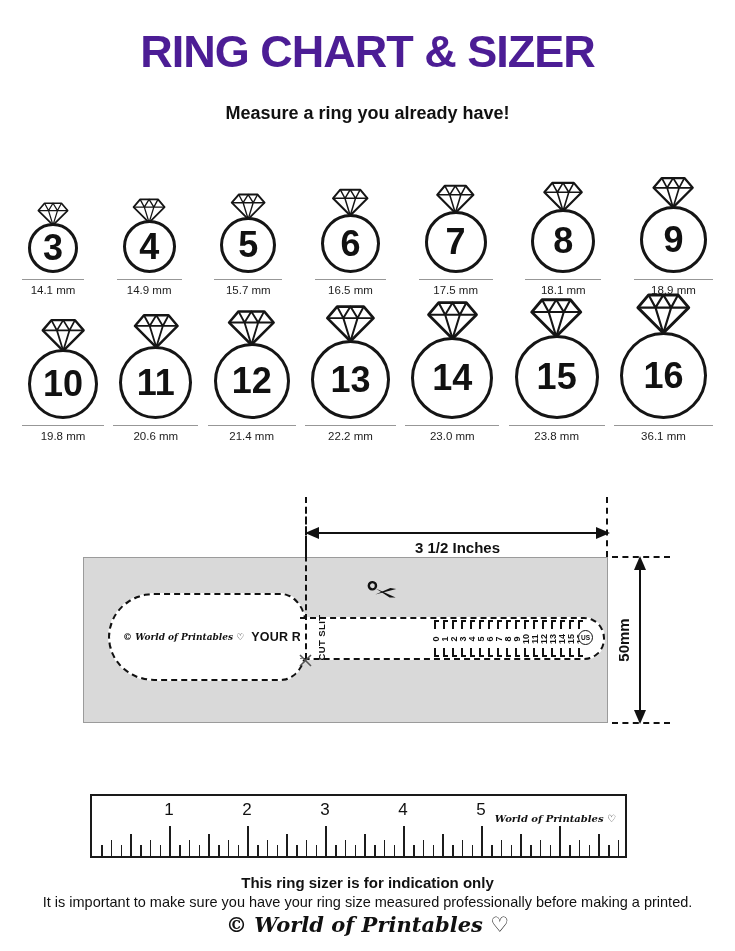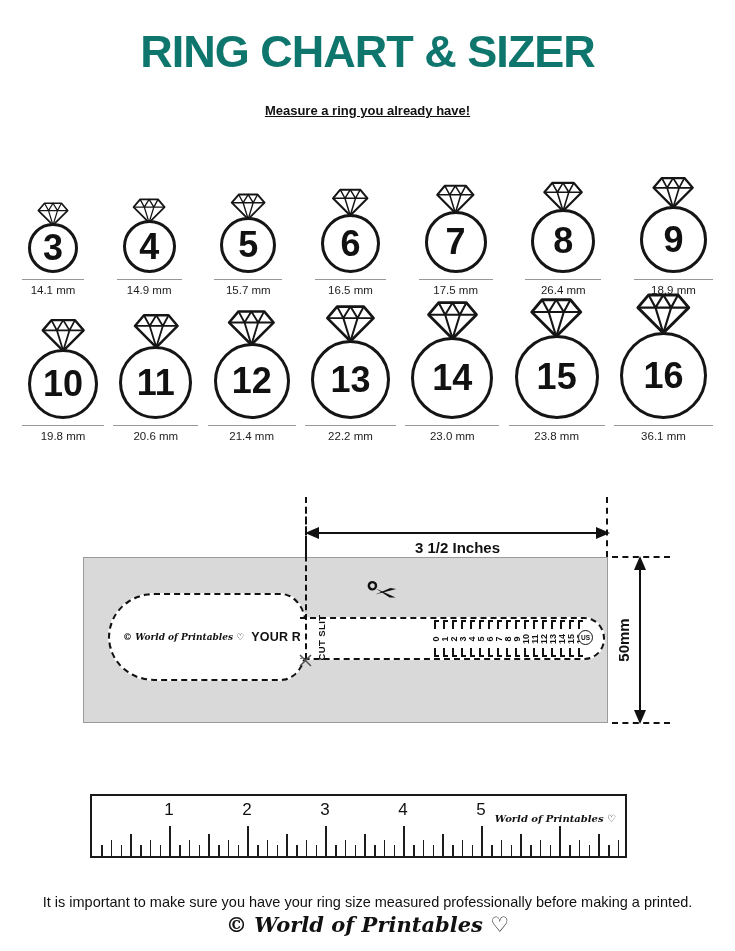--- a/index.html
+++ b/index.html
@@ -3,23 +3,23 @@
 <meta charset="utf-8">
 <style>
   :root{ --ink:#111111; --panel:#d9d9d9; }
   *{margin:0;padding:0;box-sizing:border-box;}
   html,body{background:#ffffff;}
   body{font-family:"Liberation Sans", sans-serif; color:var(--ink);}
   .page{position:relative;width:735px;height:951px;background:#ffffff;overflow:hidden;}
 
   
   .title{position:absolute;top:26px;left:0;width:100%;text-align:center;
-         font-size:45px;font-weight:800;letter-spacing:-1px;color:#0f766e;}
+         font-size:45px;font-weight:800;letter-spacing:-1px;color:#4c1d95;}
   .subtitle{position:absolute;top:103px;left:0;width:100%;text-align:center;
-            font-size:13px;font-weight:700;text-decoration:underline;}
+            font-size:18px;font-weight:700;}
   .instructions{position:absolute;top:123px;left:0;width:100%;text-align:center;
             font-size:14.5px;}
 
   
   .ring-row{position:absolute;left:22px;right:22px;display:flex;
             justify-content:space-between;align-items:flex-end;}
   .ring-row.r1{top:168px;height:128px;}
   .ring-row.r2{top:306px;height:136px;}
   .ring-cell{display:flex;flex-direction:column;align-items:center;}
   .diamond{width:calc(var(--d) * 0.72);height:auto;margin-bottom:-4px;}
@@ -167,21 +167,21 @@
 
       <div class="ring-cell" style="--d: 64px;">
         <svg class="diamond" viewBox="0 0 64 46" aria-hidden="true">
           <path d="M6,17 L17,4 H47 L58,17 L32,43 Z" fill="#ffffff" stroke="#151515" stroke-width="3" stroke-linejoin="round"></path>
           <path d="M6,17 H58 M17,4 L24,17 L32,4 L40,17 L47,4 M24,17 L32,43 M40,17 L32,43" fill="none" stroke="#151515" stroke-width="2.2" stroke-linejoin="round"></path>
         </svg>
         <div class="band">
           <span class="ring-num">8</span>
         </div>
         <div class="uline"></div>
-        <div class="mm-label">26.4 mm</div>
+        <div class="mm-label">18.1 mm</div>
       </div>
 
       <div class="ring-cell" style="--d: 67px;">
         <svg class="diamond" viewBox="0 0 64 46" aria-hidden="true">
           <path d="M6,17 L17,4 H47 L58,17 L32,43 Z" fill="#ffffff" stroke="#151515" stroke-width="3" stroke-linejoin="round"></path>
           <path d="M6,17 H58 M17,4 L24,17 L32,4 L40,17 L47,4 M24,17 L32,43 M40,17 L32,43" fill="none" stroke="#151515" stroke-width="2.2" stroke-linejoin="round"></path>
         </svg>
         <div class="band">
           <span class="ring-num">9</span>
         </div>
@@ -480,16 +480,17 @@
     <div>
         <span class="rnum" style="left: 77px;">1</span>
         <span class="rnum" style="left: 155px;">2</span>
         <span class="rnum" style="left: 233px;">3</span>
         <span class="rnum" style="left: 311px;">4</span>
         <span class="rnum" style="left: 389px;">5</span>
       </div>
     <span class="ruler-brand">World of Printables ♡</span>
   </div>
 
+  <div class="foot-head">This ring sizer is for indication only</div>
   <div class="foot-note">It is important to make sure you have your ring size measured professionally before making a printed.</div>
   <div class="foot-brand">© World of Printables ♡</div>
 
 </div>
 
 </body></html>

